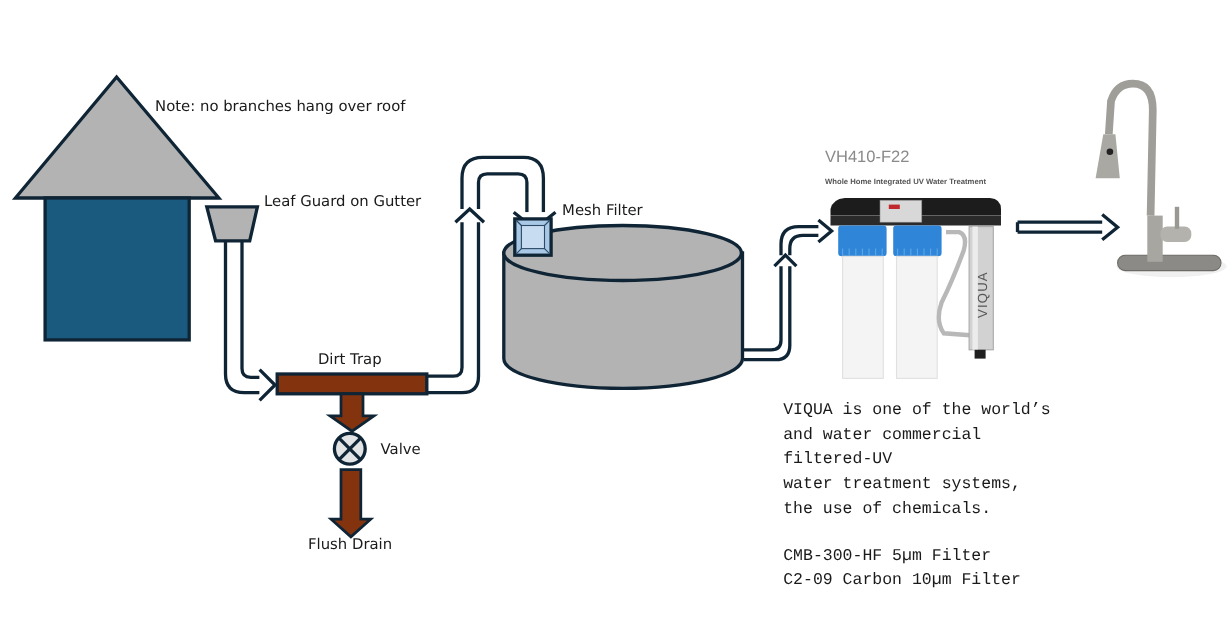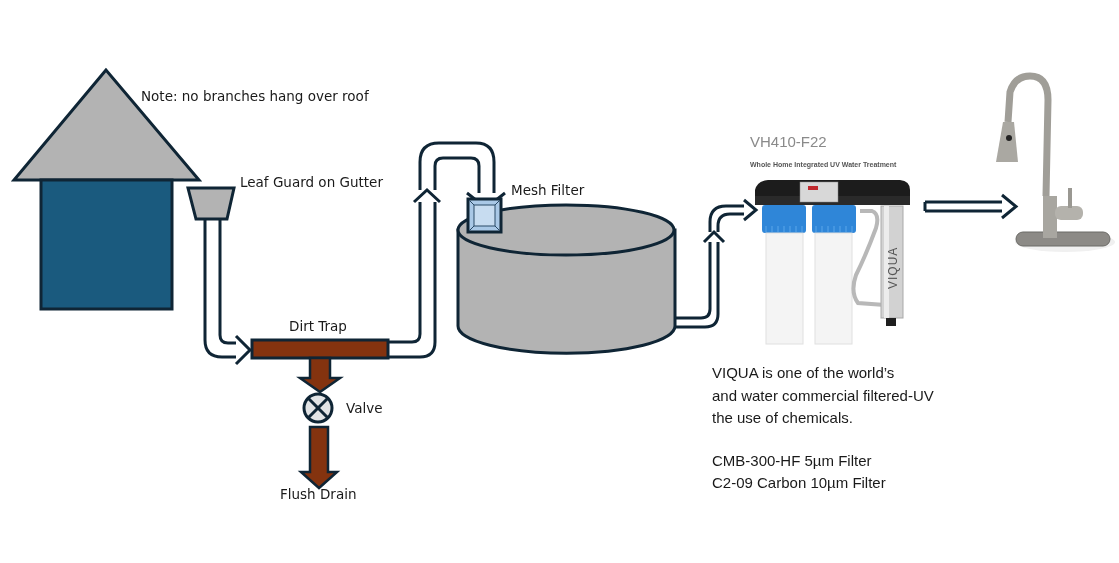--- a/index.html
+++ b/index.html
@@ -3,21 +3,21 @@
 <meta charset="utf-8">
 <style>
   html, body { margin:0; padding:0; background:#ffffff; }
   body { width:1119px; height:563px; position:relative; overflow:hidden;
          font-family:"DejaVu Sans", "Liberation Sans", sans-serif; }
   #diagram { position:absolute; left:0; top:0; }
   .lbl { font-family:"DejaVu Sans", "Liberation Sans", sans-serif; font-size:13.5px; fill:#1a1a1a; }
   .prod-title { font-family:"Liberation Sans", sans-serif; font-size:15px; fill:#8a8a8a; }
   .prod-sub { font-family:"Liberation Sans", sans-serif; font-size:7px; font-weight:bold; fill:#555; }
   .desc { position:absolute; left:712px; top:362px; width:270px;
-          font-family:Liberation Sans, sans-serif; font-size:15px; line-height:22.5px; color:#1a1a1a; }
+          font-family:Liberation Mono, monospace; font-size:15px; line-height:22.5px; color:#1a1a1a; }
   .desc p { margin:0; }
   .desc .gap { height:20px; }
 </style>
 </head>
 <body>
 
 <svg id="diagram" width="1119" height="563" viewBox="0 0 1119 563">
 
   <g>
     <polygon points="106,70 14,180 199,180" fill="#b3b3b3" stroke="#0f2535" stroke-width="3"></polygon>
@@ -136,17 +136,18 @@
     <rect x="1068" y="188" width="4" height="20" fill="#9a9892"></rect>
     <path d="M1046,196 L1048,100 Q1048,76 1030,76 Q1015,76 1010,92 L1008,122" fill="none" stroke="#a09e98" stroke-width="7"></path>
     <path d="M1003,122 L1014,122 L1018,162 L996,162 Z" fill="#aaa8a2"></path>
     <circle cx="1009" cy="138" r="3" fill="#222"></circle>
   </g>
 </svg>
 
 <div class="desc">
   <p>VIQUA is one of the world’s</p>
   <p>and water commercial filtered-UV</p>
+  <p>water treatment systems,</p>
   <p>the use of chemicals.</p>
   <div class="gap"></div>
   <p>CMB-300-HF 5µm Filter</p>
   <p>C2-09 Carbon 10µm Filter</p>
 </div>
 
 </body></html>

